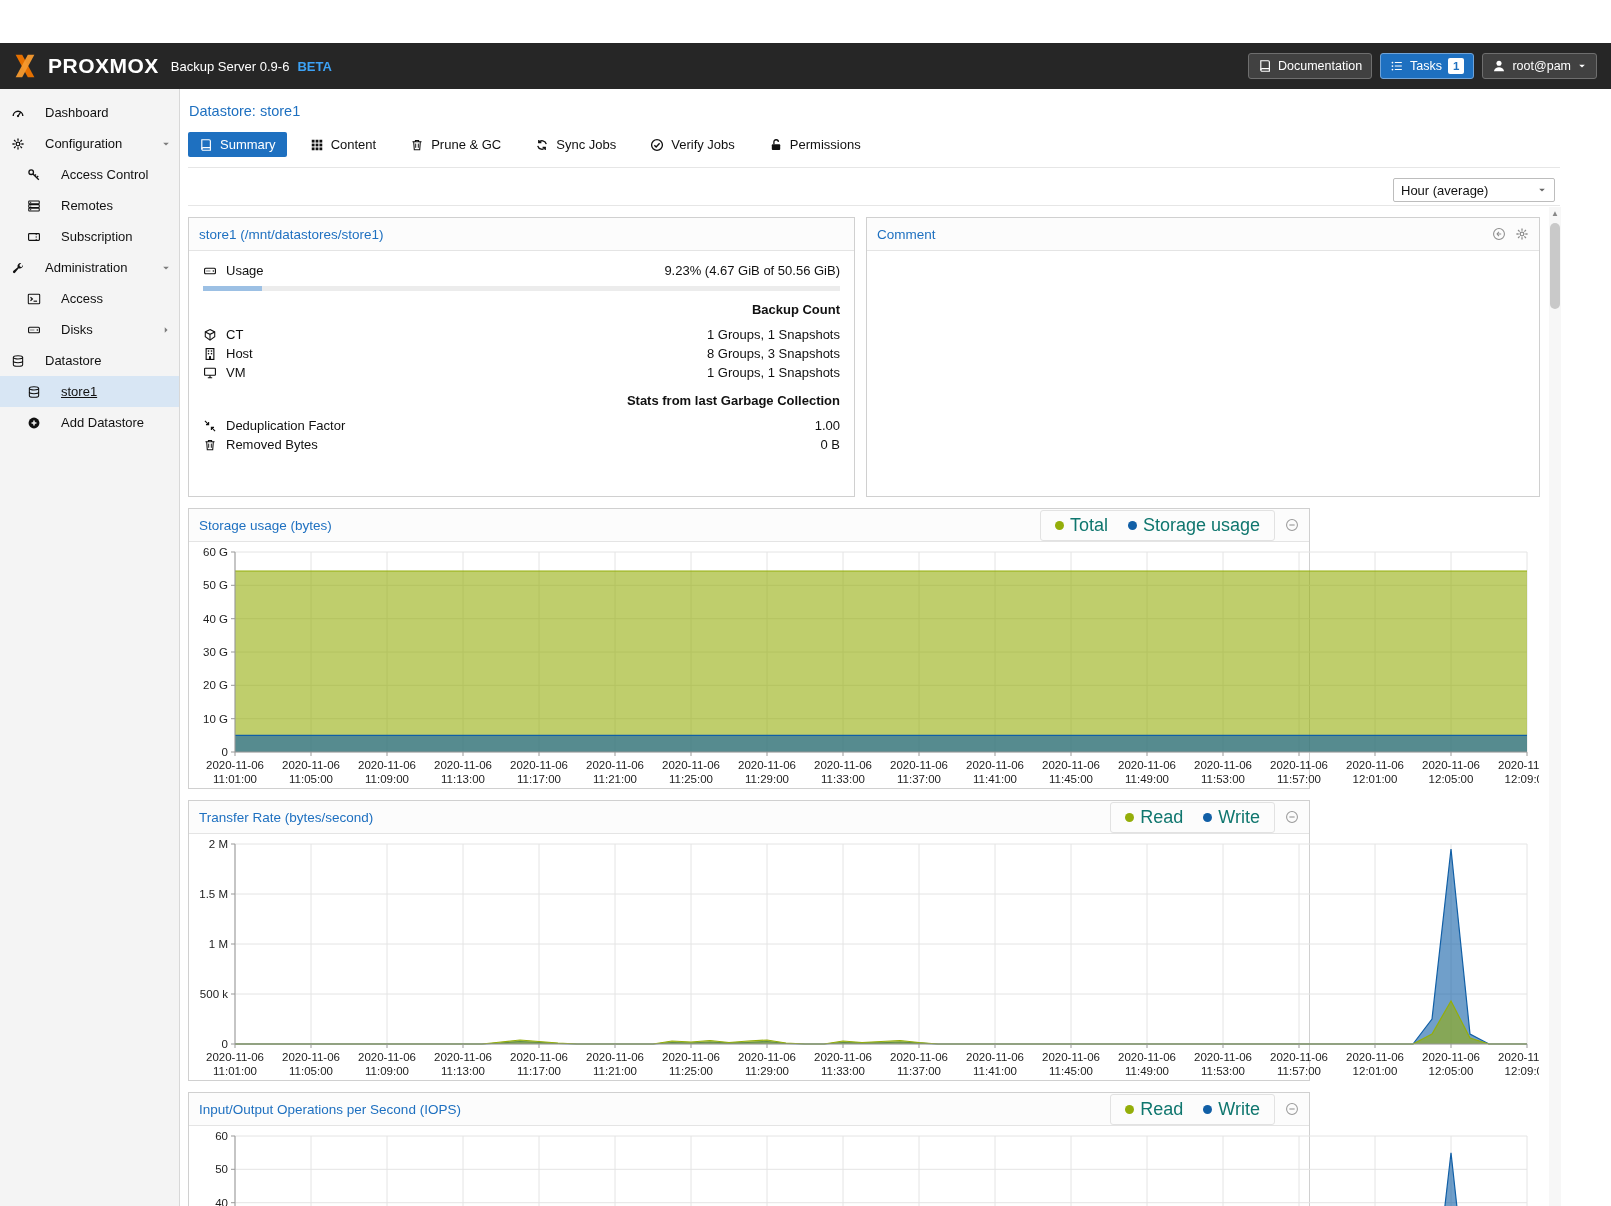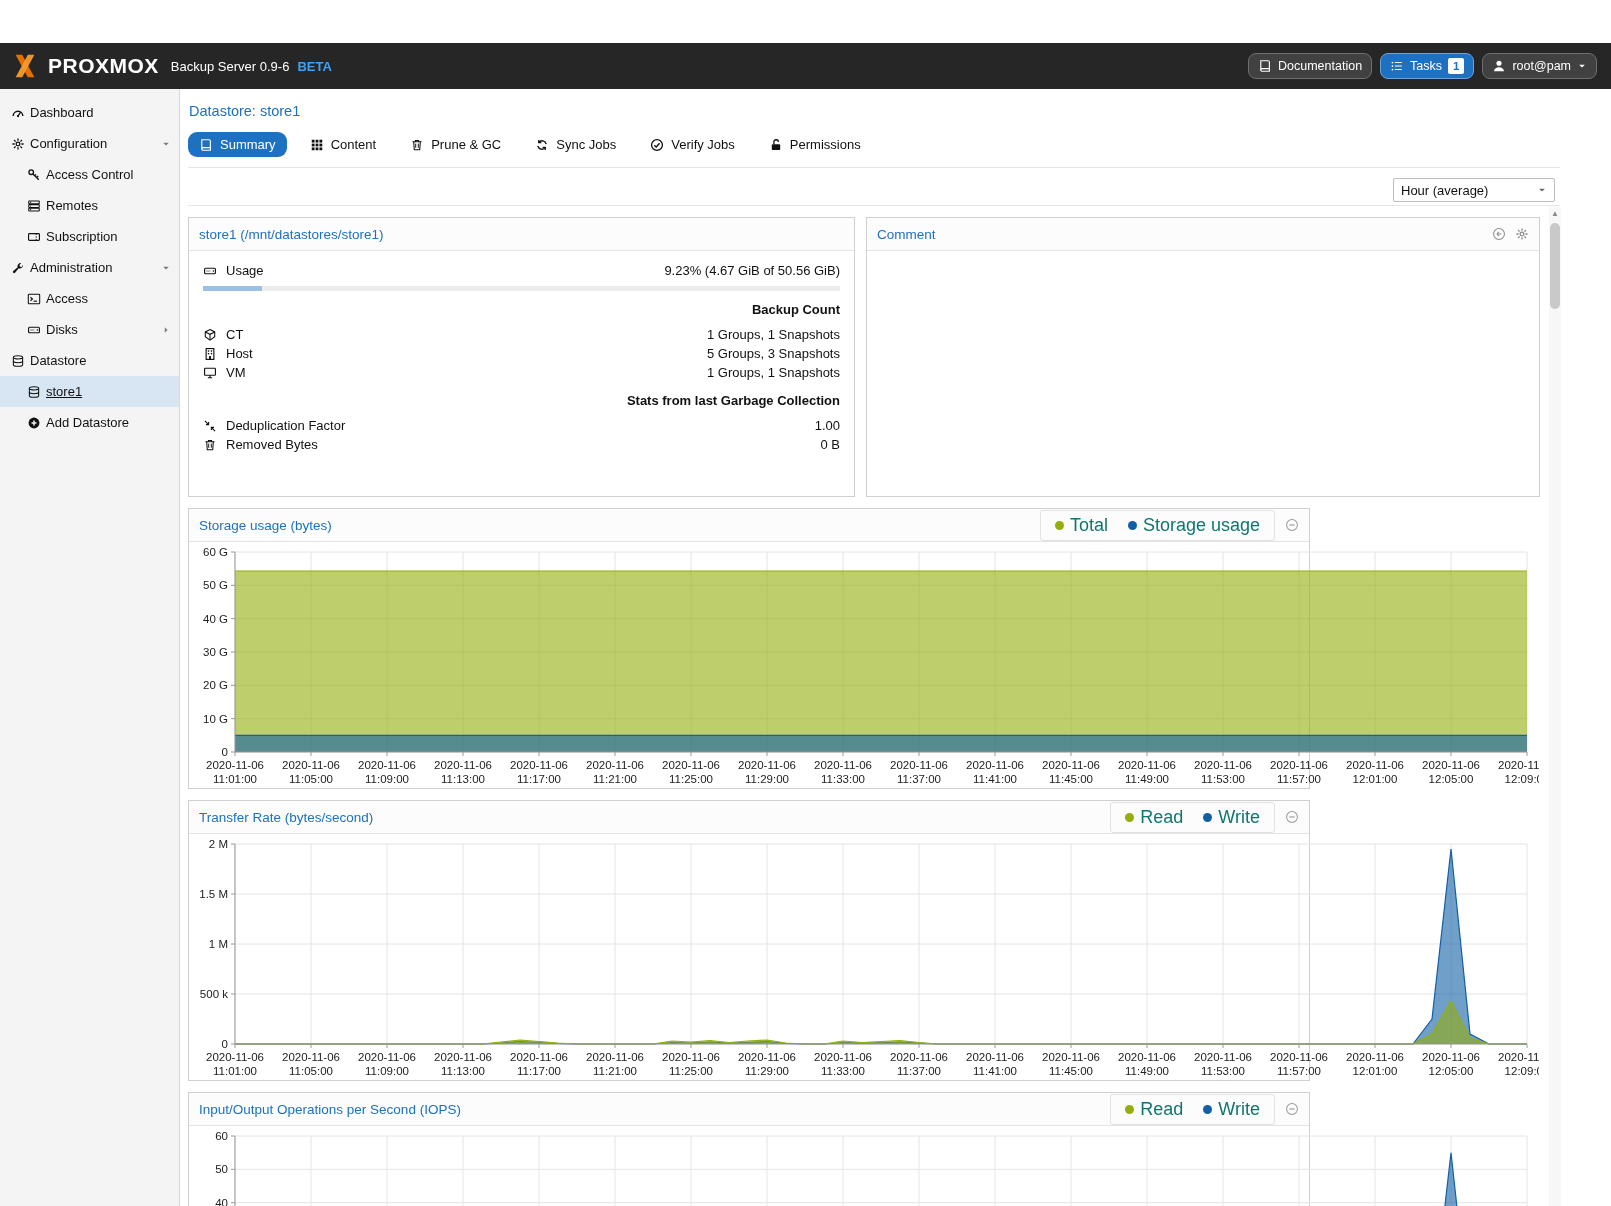--- a/index.html
+++ b/index.html
@@ -17,39 +17,39 @@
   
   .header{height:46px;background:var(--header-bg);color:#fff;display:flex;align-items:center;
     justify-content:space-between;padding:0 14px 0 10px;margin-top:43px;}
   .brand{display:flex;align-items:center;gap:8px;}
   .logo svg{width:30px;height:30px;display:block;}
   .brand-text{font-size:21px;font-weight:bold;letter-spacing:.5px;}
   .product{font-size:13px;margin-left:4px;}
   .beta{color:#3da2f5;font-size:13px;font-weight:bold;cursor:pointer;text-decoration:none;}
   .header-right{display:flex;align-items:center;gap:8px;}
   .hbtn{display:inline-flex;align-items:center;gap:6px;background:#414141;color:#fff;
-    border:1px solid #6e6e6e;border-radius:8px;font-size:12.5px;padding:0 9px;height:26px;
+    border:1px solid #6e6e6e;border-radius:3px;font-size:12.5px;padding:0 9px;height:26px;
     font-family:inherit;cursor:pointer;}
   .hbtn.tasks{background:var(--accent);border-color:#6fa3d8;}
   .badge{background:#fff;color:var(--accent);border-radius:2px;padding:0 5px;font-size:11.5px;
     font-weight:bold;line-height:16px;}
 
   
   .app{display:flex;height:1160px;}
   .sidebar{width:180px;min-width:180px;background:#f4f4f4;border-right:1px solid #d8d8d8;padding-top:8px;}
-  .side-item{display:flex;align-items:center;gap:5px;height:31px;padding:0 8px 0 11px;cursor:pointer;text-align:center;}
+  .side-item{display:flex;align-items:center;gap:20px;height:31px;padding:0 8px 0 11px;cursor:pointer;text-align:center;}
   .side-item.lvl1{padding-left:27px;}
   .side-item.selected{background:var(--sel-bg);text-decoration:underline;}
   .side-item .caret-end{margin-left:auto;color:#7c7c7c;}
   .content{flex:1;background:#fff;position:relative;}
   .content-inner{width:1380px;padding:8px 0 0 8px;}
 
   .page-title{color:var(--accent);font-size:14.5px;margin:6px 0 13px 1px;}
   .tabbar{display:flex;gap:12px;padding:0 0 10px 0;border-bottom:1px solid #e6e6e6;}
-  .tab{display:inline-flex;gap:7px;align-items:center;padding:5px 11px;border-radius:9px;
+  .tab{display:inline-flex;gap:7px;align-items:center;padding:5px 11px;border-radius:2px;
     font-size:13px;color:#101010;cursor:pointer;}
   .tab.active{background:var(--accent);color:#fff;}
   .toolbar{height:38px;display:flex;align-items:center;justify-content:flex-end;
     border-bottom:1px solid #e6e6e6;padding-right:5px;}
   .combo{width:162px;height:24px;border:1px solid #bdbdbd;border-radius:2px;background:#fff;
     display:flex;align-items:center;justify-content:space-between;padding:0 7px;cursor:pointer;color:#111;margin-top:7px;}
   .combo .caret{color:#666;}
 
   .scrollarea{padding-top:11px;}
   .toprow{display:flex;gap:11px;}
@@ -392,21 +392,21 @@
                         <g fill="currentColor">
                           <rect x="5.5" y="3.8" width="1.6" height="1.6"></rect>
                           <rect x="8.9" y="3.8" width="1.6" height="1.6"></rect>
                           <rect x="5.5" y="6.8" width="1.6" height="1.6"></rect>
                           <rect x="8.9" y="6.8" width="1.6" height="1.6"></rect>
                           <rect x="6.9" y="10.4" width="2.2" height="3.8"></rect>
                         </g>
                       </svg>
                     </span>
                     <span>Host</span>
-                    <span class="val">5 Groups, 3 Snapshots</span>
+                    <span class="val">8 Groups, 3 Snapshots</span>
                   </div>
                   <div class="row">
                     <span class="icon">
                       <svg viewBox="0 0 16 16">
                         <rect x="1.8" y="2.6" width="12.4" height="8" rx="0.8" fill="none" stroke="currentColor" stroke-width="1.3"></rect>
                         <path d="M5.5 13.4h5M8 10.6v2.8" stroke="currentColor" stroke-width="1.3"></path>
                       </svg>
                     </span>
                     <span>VM</span>
                     <span class="val">1 Groups, 1 Snapshots</span>

